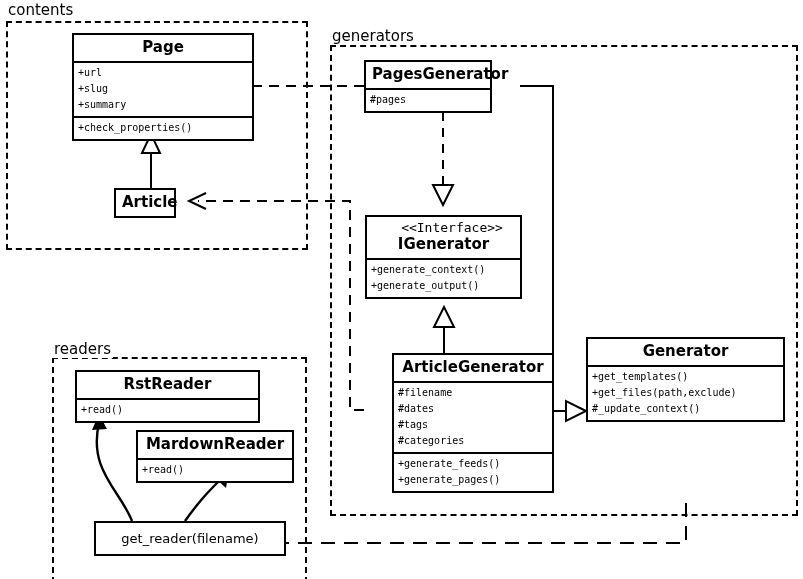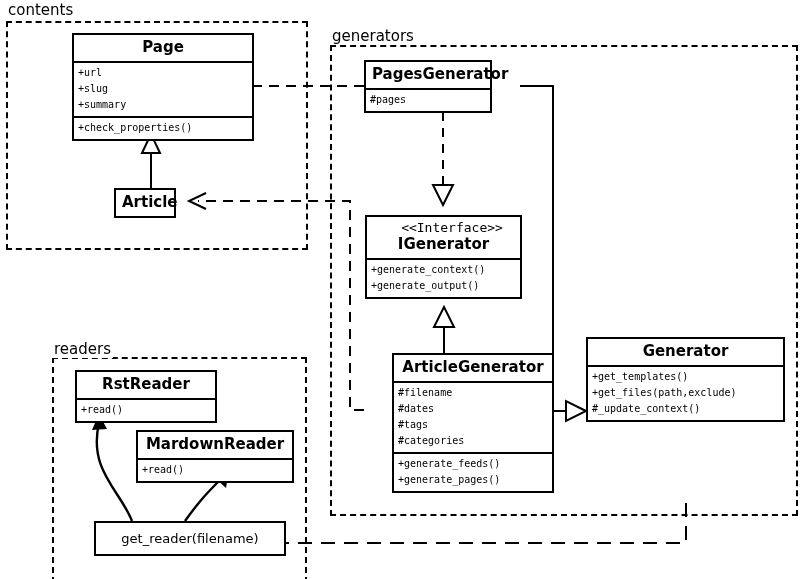--- a/index.html
+++ b/index.html
@@ -242,21 +242,21 @@
 
   <div class="uml" id="box-generator">
     <div class="title">Generator</div>
     <div class="compartment">
       <div class="member">+get_templates()</div>
       <div class="member">+get_files(path,exclude)</div>
       <div class="member">#_update_context()</div>
     </div>
   </div>
 
-  <div class="uml" id="box-rstreader" style="left:75px; top:370px; width:142px;">
+  <div class="uml" id="box-rstreader" style="left:75px; top:370px; width:185px;">
     <div class="title">RstReader</div>
     <div class="compartment">
       <div class="member">+read()</div>
     </div>
   </div>
 
   <div class="uml" id="box-mardownreader" style="left:136px; top:430px; width:158px;">
     <div class="title">MardownReader</div>
     <div class="compartment">
       <div class="member">+read()</div>

